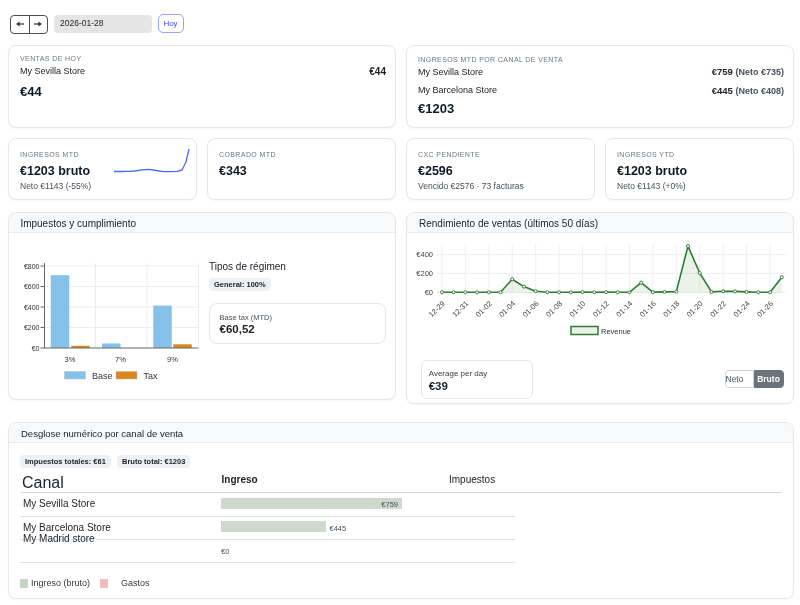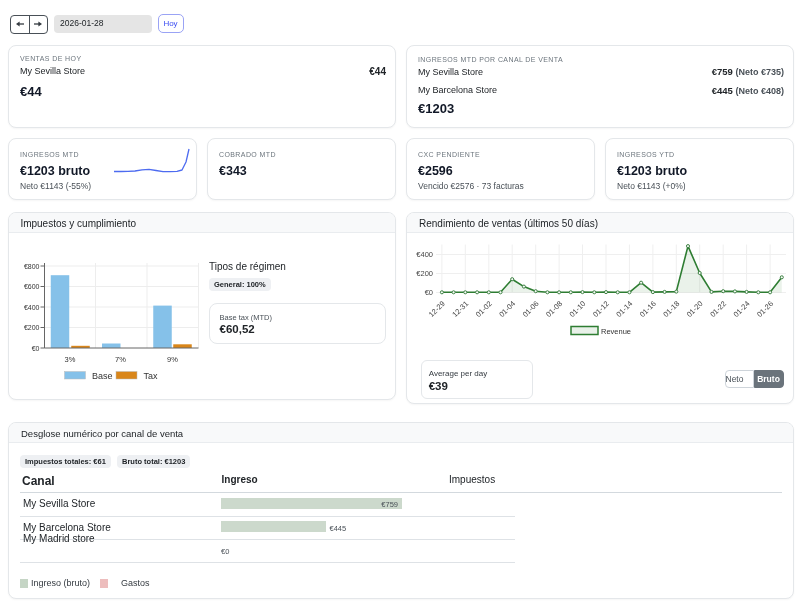--- a/index.html
+++ b/index.html
@@ -205,21 +205,21 @@
 <div class="abs" style="left:724.5px;top:370px;height:18px;display:flex">
   <div style="width:29px;background:#fff;border:1px solid #ced4da;border-radius:4px 0 0 4px;color:#495057;font-size:8.5px;line-height:16px;text-align:left">Neto</div>
   <div style="width:30px;background:#6a737b;border:1px solid #6a737b;border-radius:0 4px 4px 0;color:#fff;font-size:8.5px;font-weight:bold;line-height:16px;text-align:center">Bruto</div>
 </div>
 
 <div class="panel" style="left:8px;top:422px;width:786px;height:176.5px">
   <div class="phead" style="height:20.3px;font-size:9.5px;line-height:21px;padding-left:12px">Desglose numérico por canal de venta</div>
 </div>
 <div class="badge" style="left:20px;top:455px">Impuestos totales: €61</div>
 <div class="badge" style="left:117px;top:455px">Bruto total: €1203</div>
-<div class="abs" style="left:22px;top:474px;font-size:12px;font-weight:bold">Canal</div>
+<div class="abs" style="left:22px;top:474px;font-size:16px;font-weight:normal">Canal</div>
 <div class="abs" style="left:221.5px;top:474px;font-size:10px;font-weight:bold">Ingreso</div>
 <div class="abs" style="left:449px;top:474px;font-size:10px;font-weight:normal">Impuestos</div>
 <div class="abs" style="left:20px;top:491.9px;width:762px;border-top:1px solid #d3d9de"></div>
 
 <div class="abs" style="left:23px;top:497.5px;font-size:10px">My Sevilla Store</div>
 <div class="abs" style="left:221px;top:497.5px;width:181px;height:11.5px;background:#ccd9cc"></div>
 <div class="abs" style="left:221px;top:499.5px;width:177px;font-size:7.5px;color:#495057;text-align:right">€759</div>
 <div class="abs" style="left:20px;top:515.5px;width:495px;border-top:1px solid #dee2e6"></div>
 
 <div class="abs" style="left:23px;top:521.5px;font-size:10px">My Barcelona Store</div>

